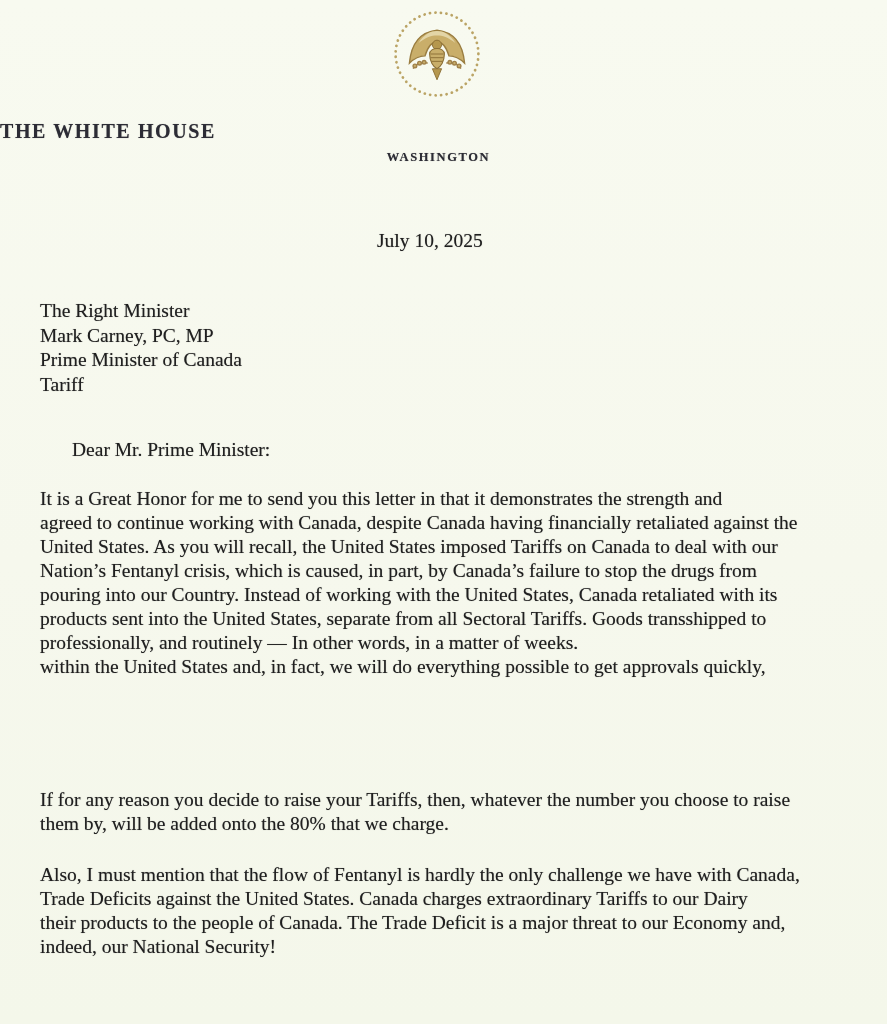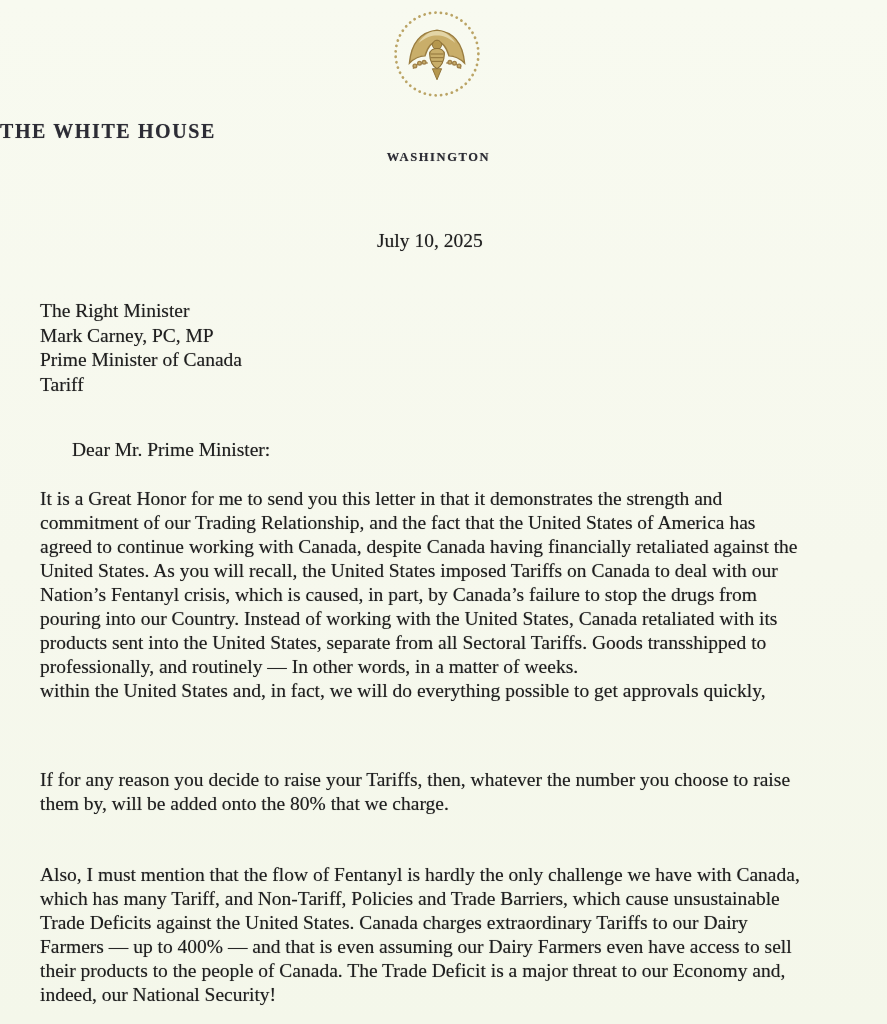--- a/index.html
+++ b/index.html
@@ -48,21 +48,21 @@
     position: absolute; top: 439px; left: 40px;
     font-size: 19.5px;
     margin-left: 32px;
   }
   .para {
     position: absolute; left: 40px; right: 30px;
     font-size: 19.5px; line-height: 24px;
   }
   .para .line, .address .line { white-space: nowrap; }
   .para1 { top: 487px; }
-  .para2 { top: 768px; }
+  .para2 { top: 788px; }
   .para3 { top: 863px; }
 </style>
 </head>
 <body>
 
 <div class="page">
 
   <svg class="seal" viewBox="0 0 100 100" aria-hidden="true">
     <circle cx="50" cy="50" r="45" fill="none" stroke="#b49a55" stroke-width="3" stroke-dasharray="0.1 5.9" stroke-linecap="round" opacity="0.9"></circle>
     <path d="M20 60 C22 38 32 26 50 24 C68 26 78 38 80 60 C74 54 68 52 63 52 C60 42 56 37 50 37 C44 37 40 42 37 52 C32 52 26 54 20 60 Z" fill="#c9ae6a" stroke="#9a7d40" stroke-width="1.5"></path>
@@ -94,35 +94,32 @@
       <div class="line">The Right Minister</div>
       <div class="line">Mark Carney, PC, MP</div>
       <div class="line">Prime Minister of Canada</div>
       <div class="line">Tariff</div>
     </div>
 
   <div class="salutation soft">Dear Mr. Prime Minister:</div>
 
   <div class="para para1 soft">
       <div class="line">It is a Great Honor for me to send you this letter in that it demonstrates the strength and</div>
-      <div class="line">commitment of our Trading Relationship, and the fact that the United States of America has</div>
       <div class="line">agreed to continue working with Canada, despite Canada having financially retaliated against the</div>
       <div class="line">United States. As you will recall, the United States imposed Tariffs on Canada to deal with our</div>
       <div class="line">Nation’s Fentanyl crisis, which is caused, in part, by Canada’s failure to stop the drugs from</div>
       <div class="line">pouring into our Country. Instead of working with the United States, Canada retaliated with its</div>
       <div class="line">products sent into the United States, separate from all Sectoral Tariffs. Goods transshipped to</div>
       <div class="line">professionally, and routinely — In other words, in a matter of weeks.</div>
       <div class="line">within the United States and, in fact, we will do everything possible to get approvals quickly,</div>
     </div>
   <div class="para para2 soft">
       <div class="line">If for any reason you decide to raise your Tariffs, then, whatever the number you choose to raise</div>
       <div class="line">them by, will be added onto the 80% that we charge.</div>
     </div>
   <div class="para para3 soft">
       <div class="line">Also, I must mention that the flow of Fentanyl is hardly the only challenge we have with Canada,</div>
-      <div class="line">which has many Tariff, and Non-Tariff, Policies and Trade Barriers, which cause unsustainable</div>
       <div class="line">Trade Deficits against the United States. Canada charges extraordinary Tariffs to our Dairy</div>
-      <div class="line">Farmers — up to 400% — and that is even assuming our Dairy Farmers even have access to sell</div>
       <div class="line">their products to the people of Canada. The Trade Deficit is a major threat to our Economy and,</div>
       <div class="line">indeed, our National Security!</div>
     </div>
 
 </div>
 
 </body></html>

